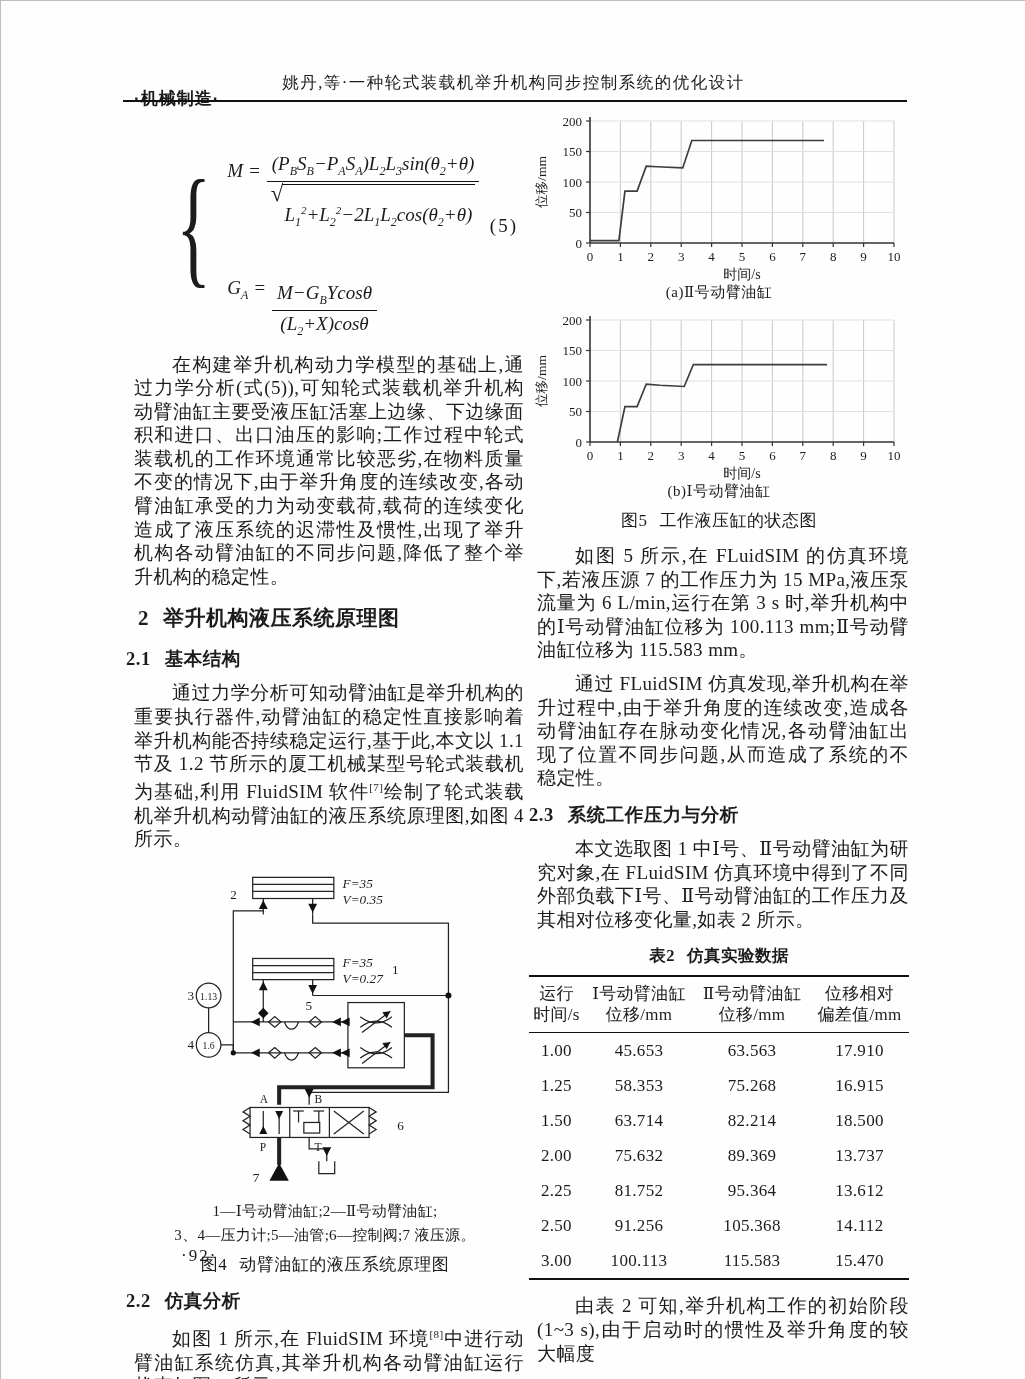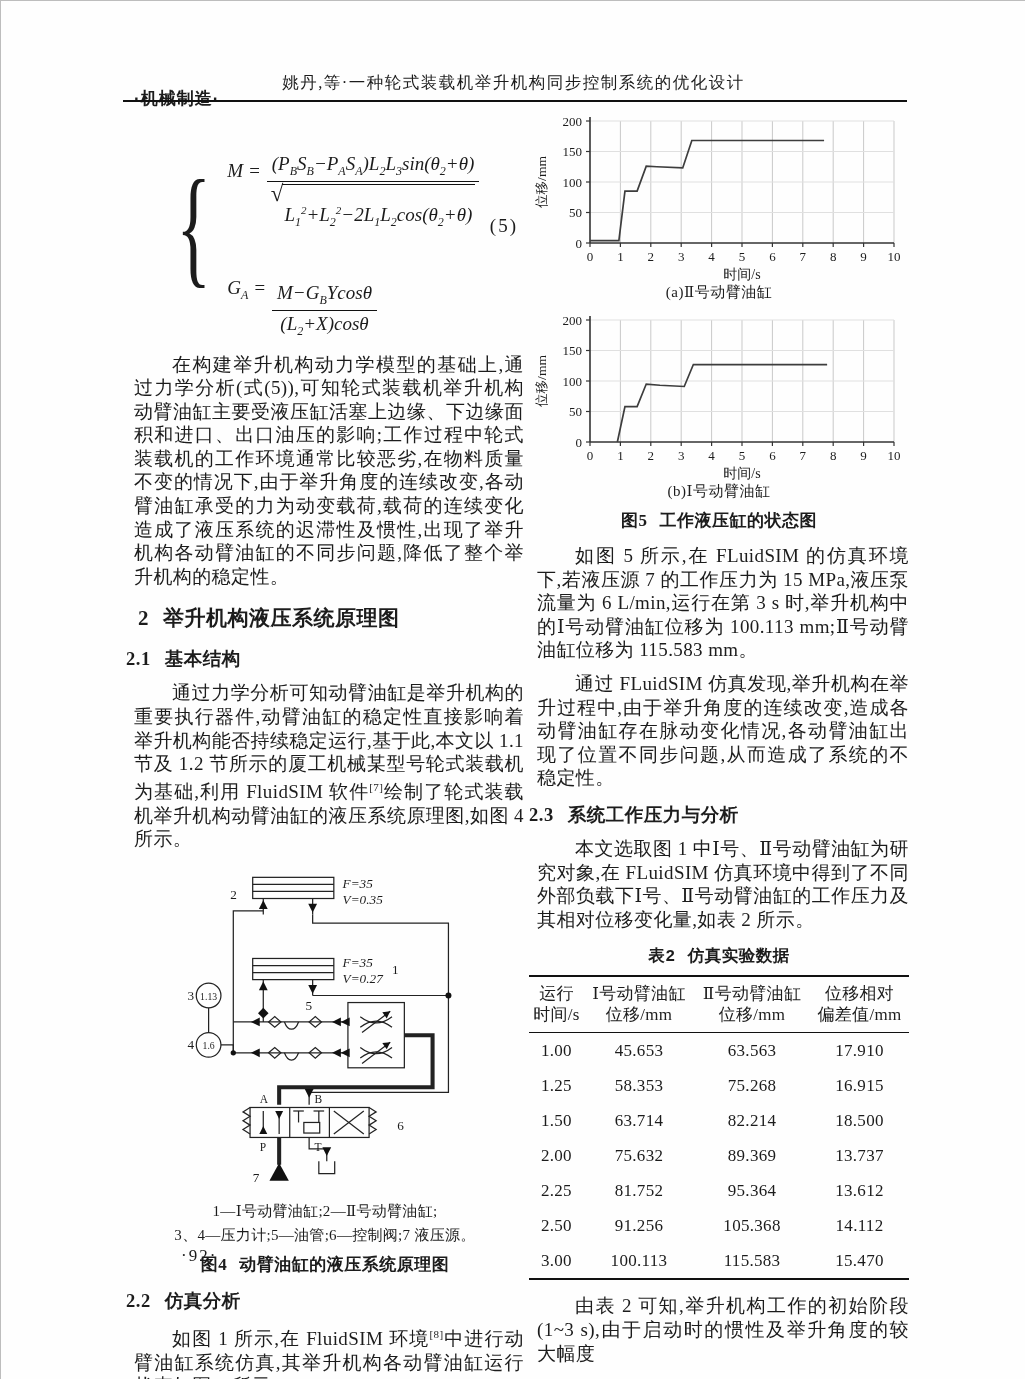--- a/index.html
+++ b/index.html
@@ -46,30 +46,30 @@
   .sqrtwrap{display:inline-flex;align-items:flex-start;}
   .sqrt-sign{font-style:normal;font-size:23px;line-height:20px;margin-right:-1px;}
   .radicand{border-top:1.3px solid #111;padding:19px 3px 0 2px;}
   .eq-number{position:absolute;right:6px;top:50%;transform:translateY(-50%);
     font-style:normal;font-size:19px;letter-spacing:2px;}
   sub{font-size:12px;} 
   
   .fig4-wrap{text-align:center;margin-top:14px;}
   .fig4-wrap svg{display:inline-block;}
   .fig-legend{font-size:15px;line-height:24px;text-align:center;margin-top:2px;letter-spacing:.3px;}
-  .fig-caption{font-family:"Liberation Sans","DejaVu Sans",sans-serif;font-weight:700;
+  .fig-caption{font-family:"Liberation Sans","DejaVu Sans",sans-serif;font-weight:400;
     font-size:17px;text-align:center;margin:6px 0 4px 0;letter-spacing:.5px;}
   .fig-caption .no{font-family:"Liberation Serif",serif;margin-right:12px;}
   
   .chart-block{text-align:center;margin-bottom:2px;}
   .chart-sub{font-size:15px;margin:-2px 0 8px 0;letter-spacing:.5px;}
   
   .tbl-caption{font-family:"Liberation Sans","DejaVu Sans",sans-serif;font-weight:700;
     font-size:16.5px;text-align:center;margin:14px 0 8px 0;letter-spacing:.5px;}
-  .tbl-caption .no{font-family:Liberation Mono, monospace;margin-right:12px;}
+  .tbl-caption .no{font-family:Liberation Serif, serif;margin-right:12px;}
   table.data{width:100%;border-collapse:collapse;font-size:17px;
     border-top:2.2px solid #111;border-bottom:2.2px solid #111;}
   table.data thead th{font-weight:400;white-space:pre-line;padding:6px 0 7px 0;
     border-bottom:1.6px solid #111;line-height:21px;letter-spacing:.3px;}
   table.data td{text-align:center;padding:7.5px 0;letter-spacing:.3px;}
   
   .footer{position:absolute;left:138px;top:1245px;font-size:17px;letter-spacing:2px;margin-left:42px;}
   svg text{font-family:"Liberation Serif","DejaVu Serif",serif;fill:#1c1c1c;}
   svg .it{font-style:italic;}
 </style>

